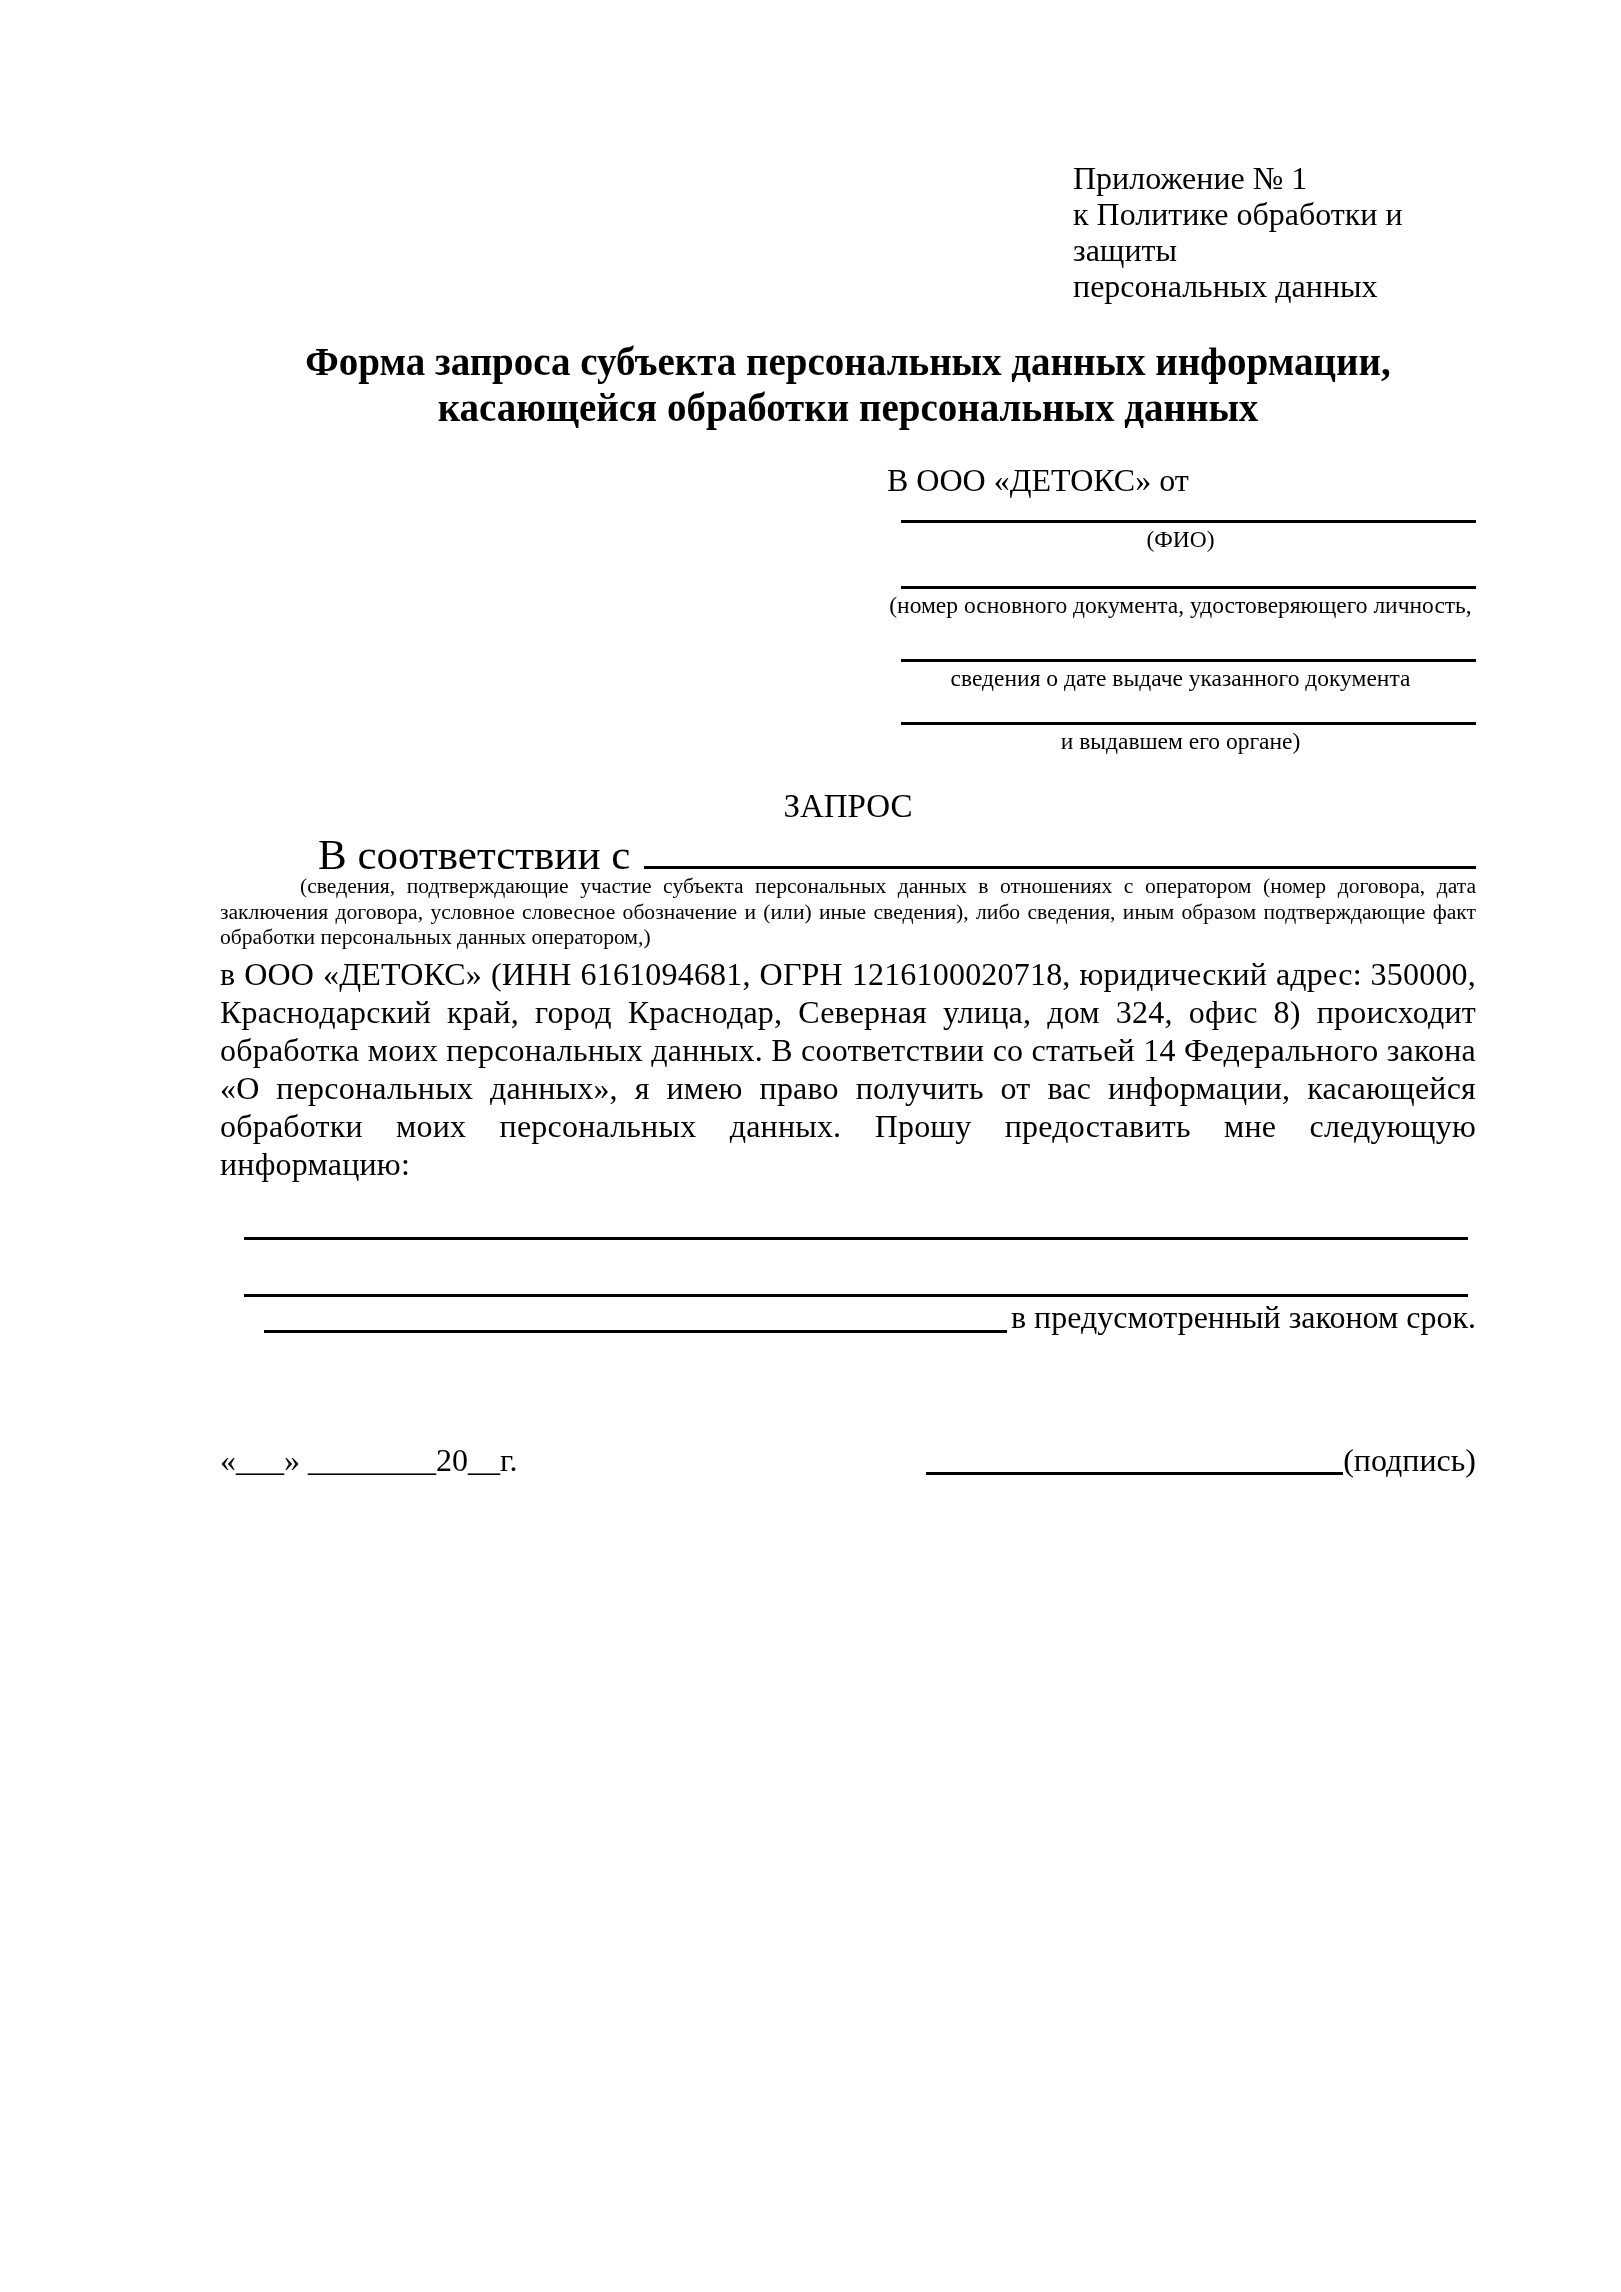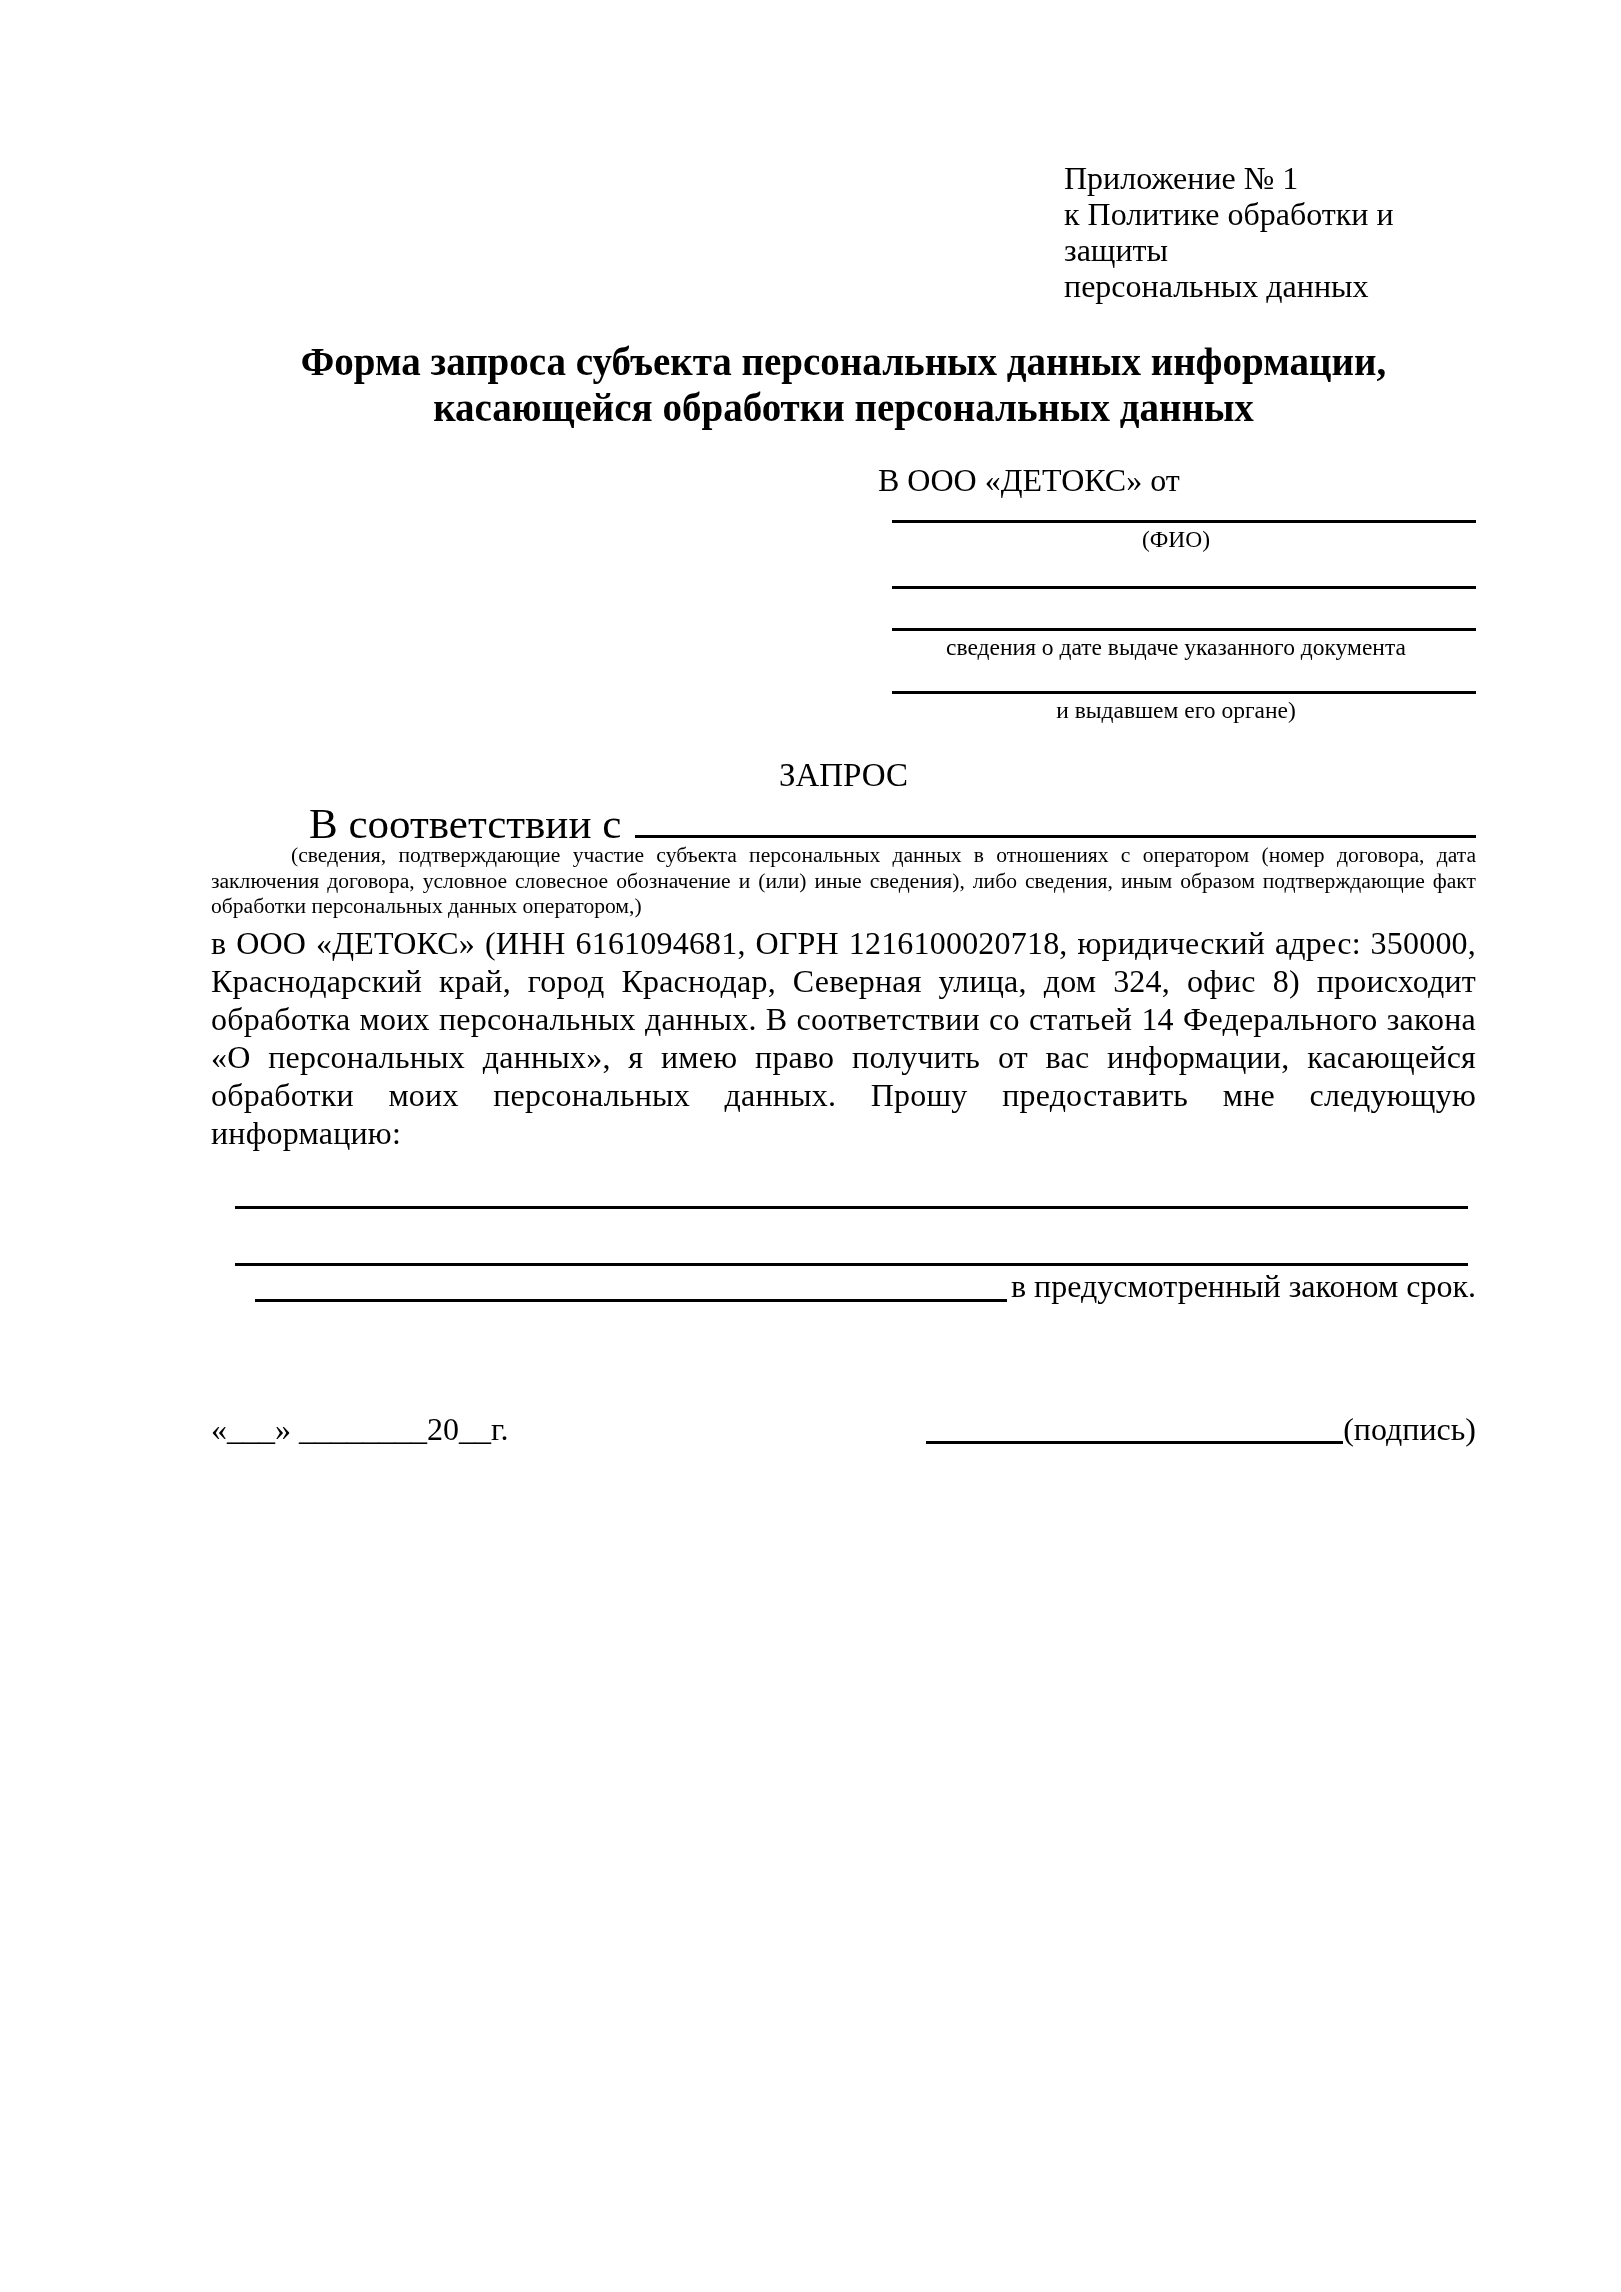--- a/index.html
+++ b/index.html
@@ -9,21 +9,21 @@
     position: relative;
     width: 1621px;
     height: 2293px;
     background: #ffffff;
     color: #000000;
     font-family: "Liberation Serif", "DejaVu Serif", serif;
     overflow: hidden;
   }
   .content {
     position: absolute;
-    left: 211px;
+    left: 220px;
     right: 145px;
     top: 0;
   }
 
   
   .header-block {
     margin-top: 160px;
     margin-left: 853px;
     font-size: 32px;
     line-height: 36px;
@@ -164,20 +164,21 @@
     <div class="addressee">
       <div class="to-line">В ООО «ДЕТОКС» от</div>
 
       <div class="field f1">
         <div class="field-blank"></div>
         <div class="field-caption">(ФИО)</div>
       </div>
 
       <div class="field f2">
         <div class="field-blank"></div>
+        <div class="field-caption">(номер основного документа, удостоверяющего личность,</div>
       </div>
 
       <div class="field f3">
         <div class="field-blank"></div>
         <div class="field-caption">сведения о дате выдаче указанного документа</div>
       </div>
 
       <div class="field f4">
         <div class="field-blank"></div>
         <div class="field-caption">и выдавшем его органе)</div>

